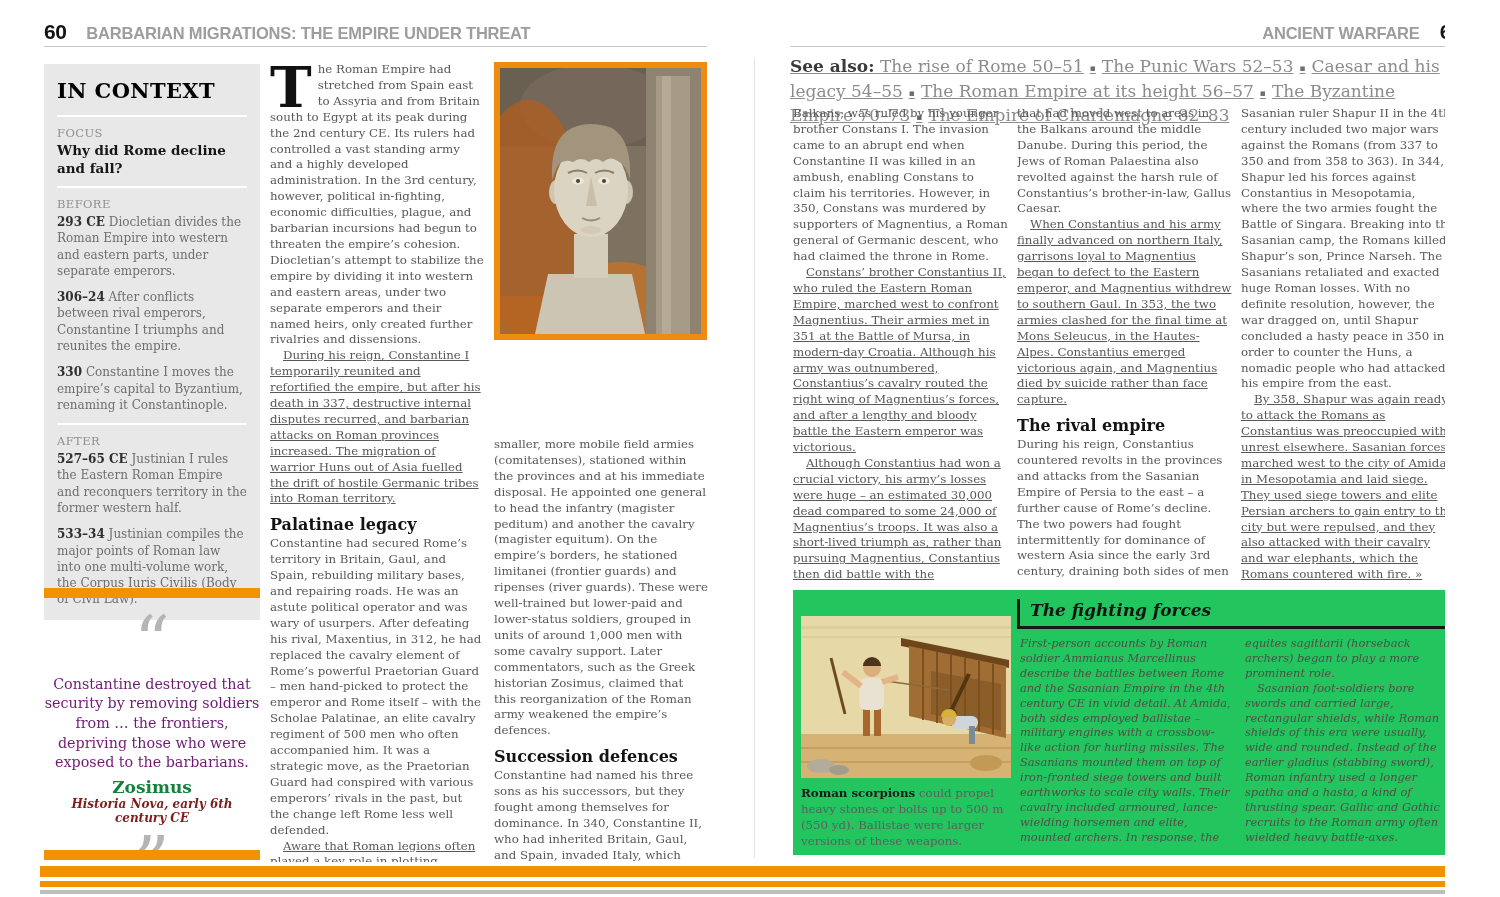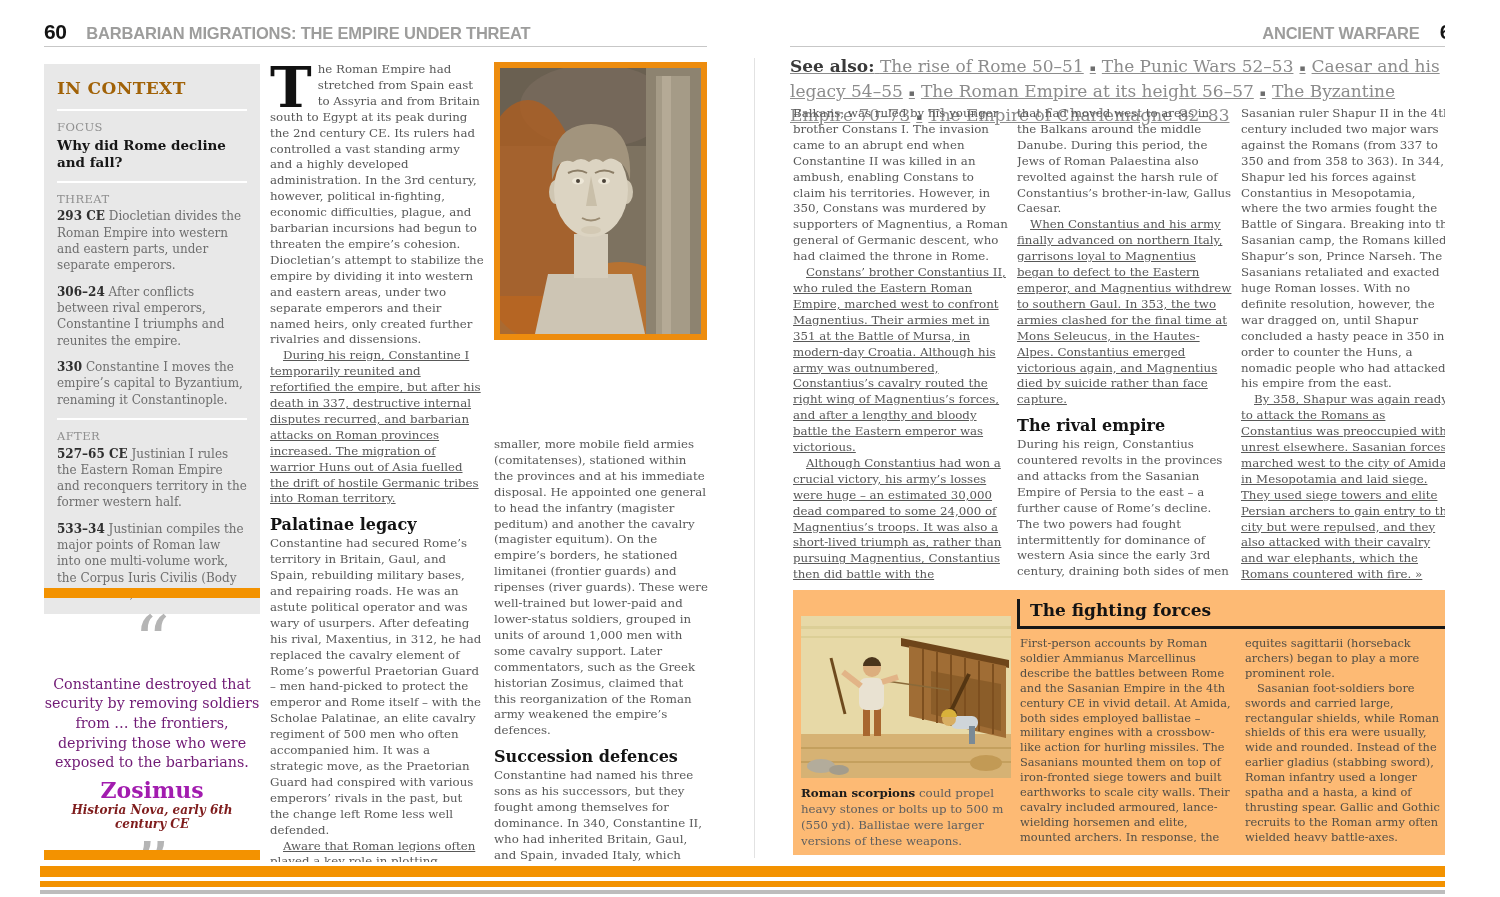--- a/index.html
+++ b/index.html
@@ -14,37 +14,37 @@
   .hrule { position:absolute; height:1px; background:#c7c7c7; }
 
   
   #seealso { position:absolute; left:790px; top:54px; width:672px; font-size:17px; line-height:1.45; color:#8c8c8c;text-decoration:underline; }
   .sa-label { font-weight:bold; color:#3a3a3a; }
   .see-item + .see-item::before { content:"▪"; color:#6e6e6e; font-size:9px; padding:0 6px; vertical-align:1px; }
 
   
   .sidebar { position:absolute; left:44px; top:64px; width:216px; min-height:506px; background:#e8e8e8;
     padding:13px 13px 8px; box-sizing:border-box; color:#6e6e6e; font-size:12px; line-height:1.36; }
-  .sidebar h2 { font-size:17px; color:#a16207; margin:0; letter-spacing:0.4px; }
+  .sidebar h2 { font-size:21px; color:#000000; margin:0; letter-spacing:0.4px; }
   .wdiv { height:2px; background:#ffffff; margin:9px 0; }
   .lab { color:#8f8f8f; font-size:11.5px; letter-spacing:0.4px; margin:2px 0 1px; }
   .focus { font-weight:bold; color:#161616; font-size:13.5px; line-height:1.3; margin:0 0 2px; }
   .tl { margin:0 0 10px; }
   .tl strong { color:#2f2f2f; }
   .tl:last-child { margin-bottom:4px; }
 
   
   .quotebox { position:absolute; left:44px; top:588px; width:216px; height:272px; text-align:center; }
   .obar { position:absolute; left:0; right:0; height:10px; background:#F39200; }
   .obar.top { top:0; } .obar.bottom { bottom:0; }
   .qmark { display:block; font-size:70px; color:#b5b5b5; line-height:0.55; font-family:"DejaVu Serif", serif; }
   .qmark.open { margin-top:34px; }
   .qmark.close { margin-top:18px; }
   .qtext { font-size:14.3px; color:#701a75; line-height:1.38; margin:14px 0 4px; }
-  .qauthor { font-size:22px; font-weight:bold; color:#a21caf; }
+  .qauthor { font-size:17px; font-weight:bold; color:#15803d; }
   .qsource { font-size:12px; font-weight:bold; font-style:italic; color:#7f1d1d; }
 
   
   .col { position:absolute; width:214px; font-size:11.8px; line-height:15.9px; color:#585858; overflow:hidden; }
   .col p { margin:0; }
   .col p.ind { text-indent:13px;text-decoration:underline; }
   .colhead { font-size:16px; color:#131313; margin:10px 0 3px; font-weight:bold; font-family:"DejaVu Serif", serif; }
   #p60c1 { left:270px; top:62px; height:800px; }
   #p60c2 { left:494px; top:437px; height:426px; }
   #p61c1 { left:793px; top:106px; height:476px; width:215px; }
@@ -54,21 +54,21 @@
 
   
   #statueFig { position:absolute; left:494px; top:62px; width:213px; height:278px;
     border:6px solid #ED8C0E; box-sizing:border-box; background:#7d7260; }
   #statueFig svg { display:block; width:100%; height:100%; }
   .cap { position:absolute; font-size:11.8px; line-height:1.35; color:#5f5f5f; }
   .cap b { color:#1c1c1c; }
   #statueCap { left:494px; top:347px; width:213px; }
 
   
-  #fbox { position:absolute; left:793px; top:590px; width:669px; height:265px; background:#fdba74; }
+  #fbox { position:absolute; left:793px; top:590px; width:669px; height:265px; background:#22c55e;font-style:italic; }
   .ftitle { position:absolute; left:224px; top:9px; width:438px; box-sizing:border-box;
     border-left:3px solid #171717; border-bottom:3px solid #171717; padding:1px 0 6px 10px;
     font-size:17px; font-weight:bold; color:#131313; }
   .fcol { position:absolute; top:46px; font-size:11.4px; line-height:14.9px; color:#524e46; overflow:hidden; height:206px; }
   .fcol p { margin:0; }
   .fcol p.ind { text-indent:12px; }
   #fcol1 { left:227px; width:212px; }
   #fcol2 { left:452px; width:208px; }
   #scorpFig { position:absolute; left:8px; top:26px; width:210px; height:162px; }
   #scorpFig svg { display:block; width:100%; height:100%; }
@@ -102,21 +102,21 @@
     <span class="sa-label">See also:</span>
     <span class="see-item">The rise of Rome 50–51</span><span class="see-item">The Punic Wars 52–53</span><span class="see-item">Caesar and his legacy 54–55</span><span class="see-item">The Roman Empire at its height 56–57</span><span class="see-item">The Byzantine Empire 70–73</span><span class="see-item">The Empire of Charlemagne 82–83</span>
   </div>
 
   <div class="sidebar">
     <h2>IN CONTEXT</h2>
     <div class="wdiv"></div>
     <div class="lab">FOCUS</div>
     <div class="focus">Why did Rome decline and fall?</div>
     <div class="wdiv"></div>
-    <div class="lab">THREAT</div>
+    <div class="lab">BEFORE</div>
     <p class="tl"><strong>293 CE</strong> <span>Diocletian divides the Roman Empire into western and eastern parts, under separate emperors.</span></p>
     <p class="tl"><strong>306–24</strong> <span>After conflicts between rival emperors, Constantine I triumphs and reunites the empire.</span></p>
     <p class="tl"><strong>330</strong> <span>Constantine I moves the empire’s capital to Byzantium, renaming it Constantinople.</span></p>
     <div class="wdiv"></div>
     <div class="lab">AFTER</div>
     <p class="tl"><strong>527–65 CE</strong> <span>Justinian I rules the Eastern Roman Empire and reconquers territory in the former western half.</span></p>
     <p class="tl"><strong>533–34</strong> <span>Justinian compiles the major points of Roman law into one multi-volume work, the Corpus Iuris Civilis (Body of Civil Law).</span></p>
   </div>
 
   <div class="quotebox">

